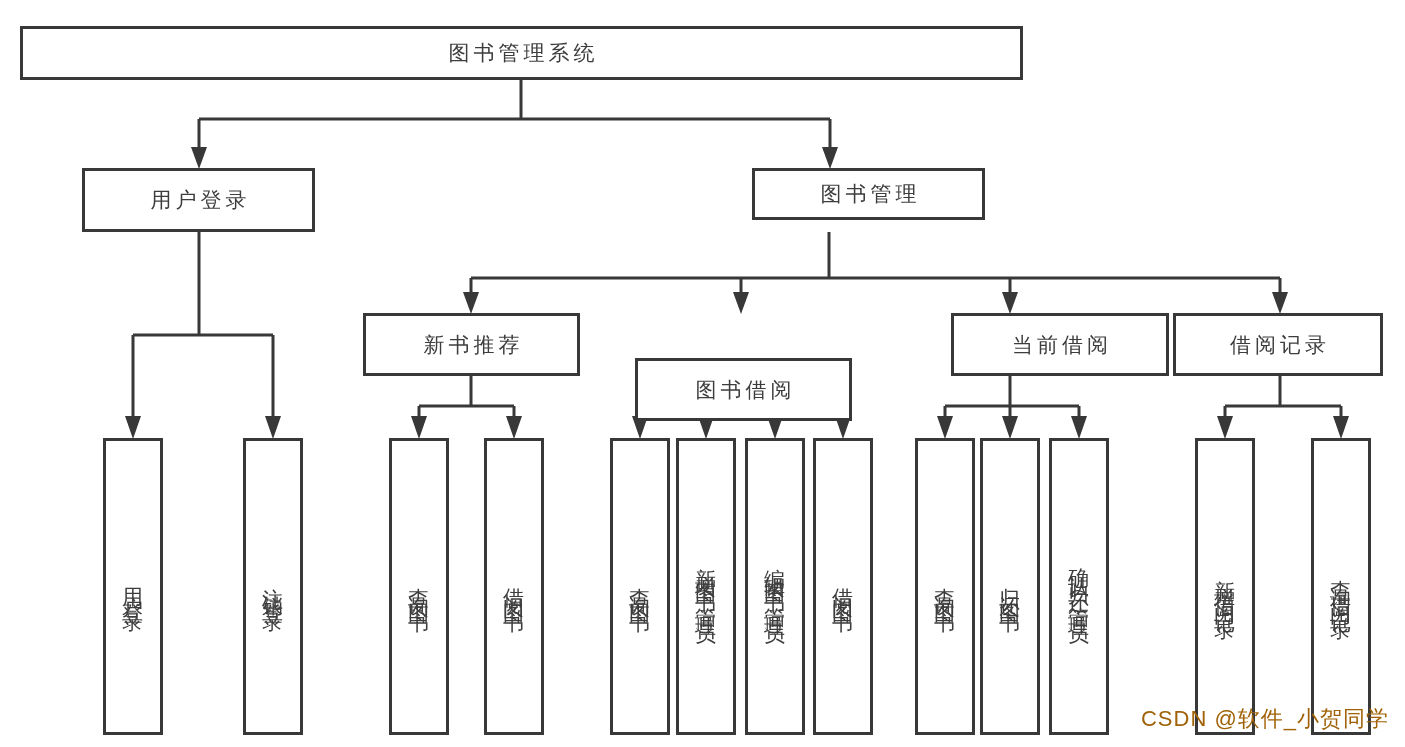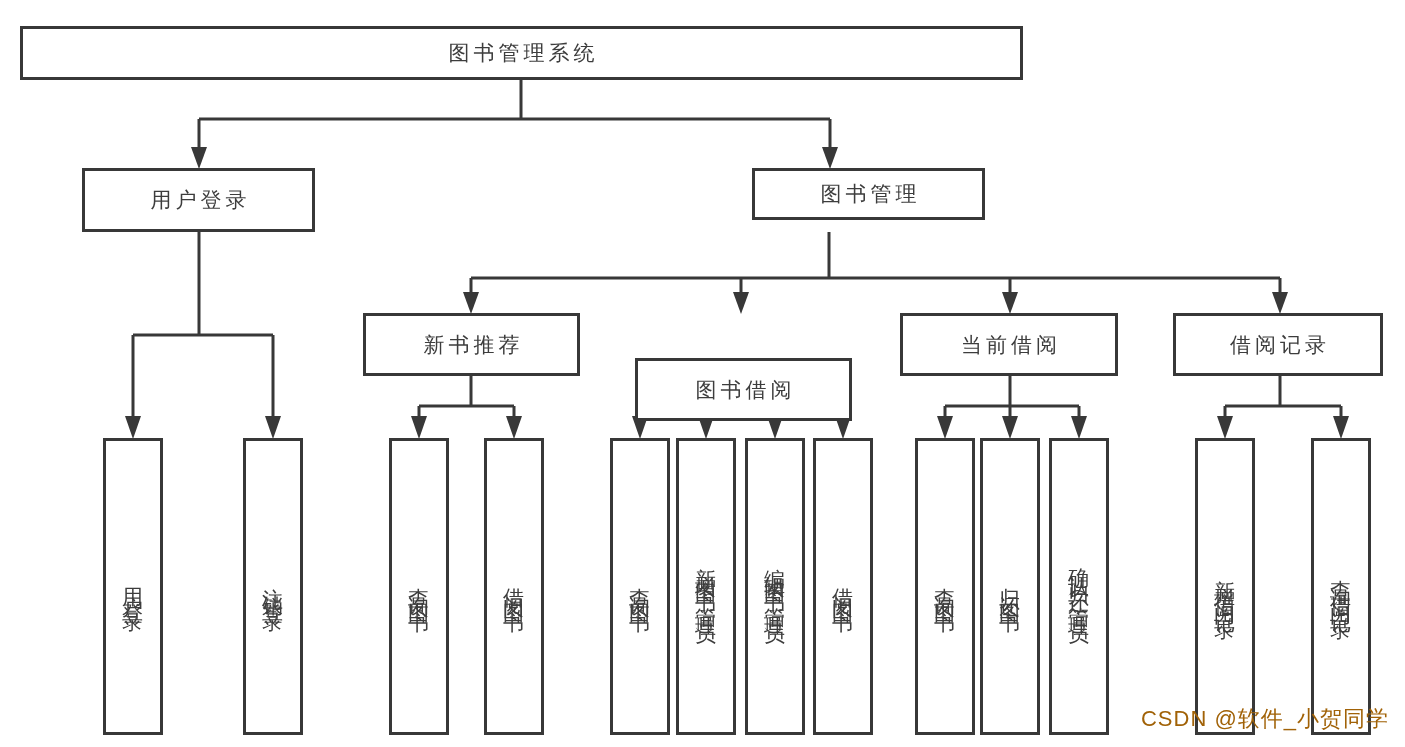--- a/index.html
+++ b/index.html
@@ -21,21 +21,21 @@
     font-size:21px;
     letter-spacing:4px;
     text-indent:4px;
     white-space:nowrap;
   }
   .node.root   {left:20px;  top:14px;  width:1003px;height:54px;margin-top:12px;}
   .node.l2a    {left:82px;  top:168px; width:233px; height:64px;}
   .node.l2b    {left:712px; top:168px; width:233px; height:52px;margin-left:40px;}
   .node.l3a    {left:363px; top:313px; width:217px; height:63px;}
   .node.l3b    {left:635px; top:313px; width:217px; height:63px;margin-top:45px;}
-  .node.l3c    {left:900px; top:313px; width:218px; height:63px;}
+  .node.l3c    {left:951px; top:313px; width:218px; height:63px;}
   .node.l3d    {left:1173px;top:313px; width:210px; height:63px;}
   .leaf{
     position:absolute;
     box-sizing:border-box;
     border:3px solid #383838;
     background:#ffffff;
     color:#3d3d3d;
     top:438px;width:60px;height:297px;
     display:flex;align-items:center;justify-content:center;
     font-size:21px;

